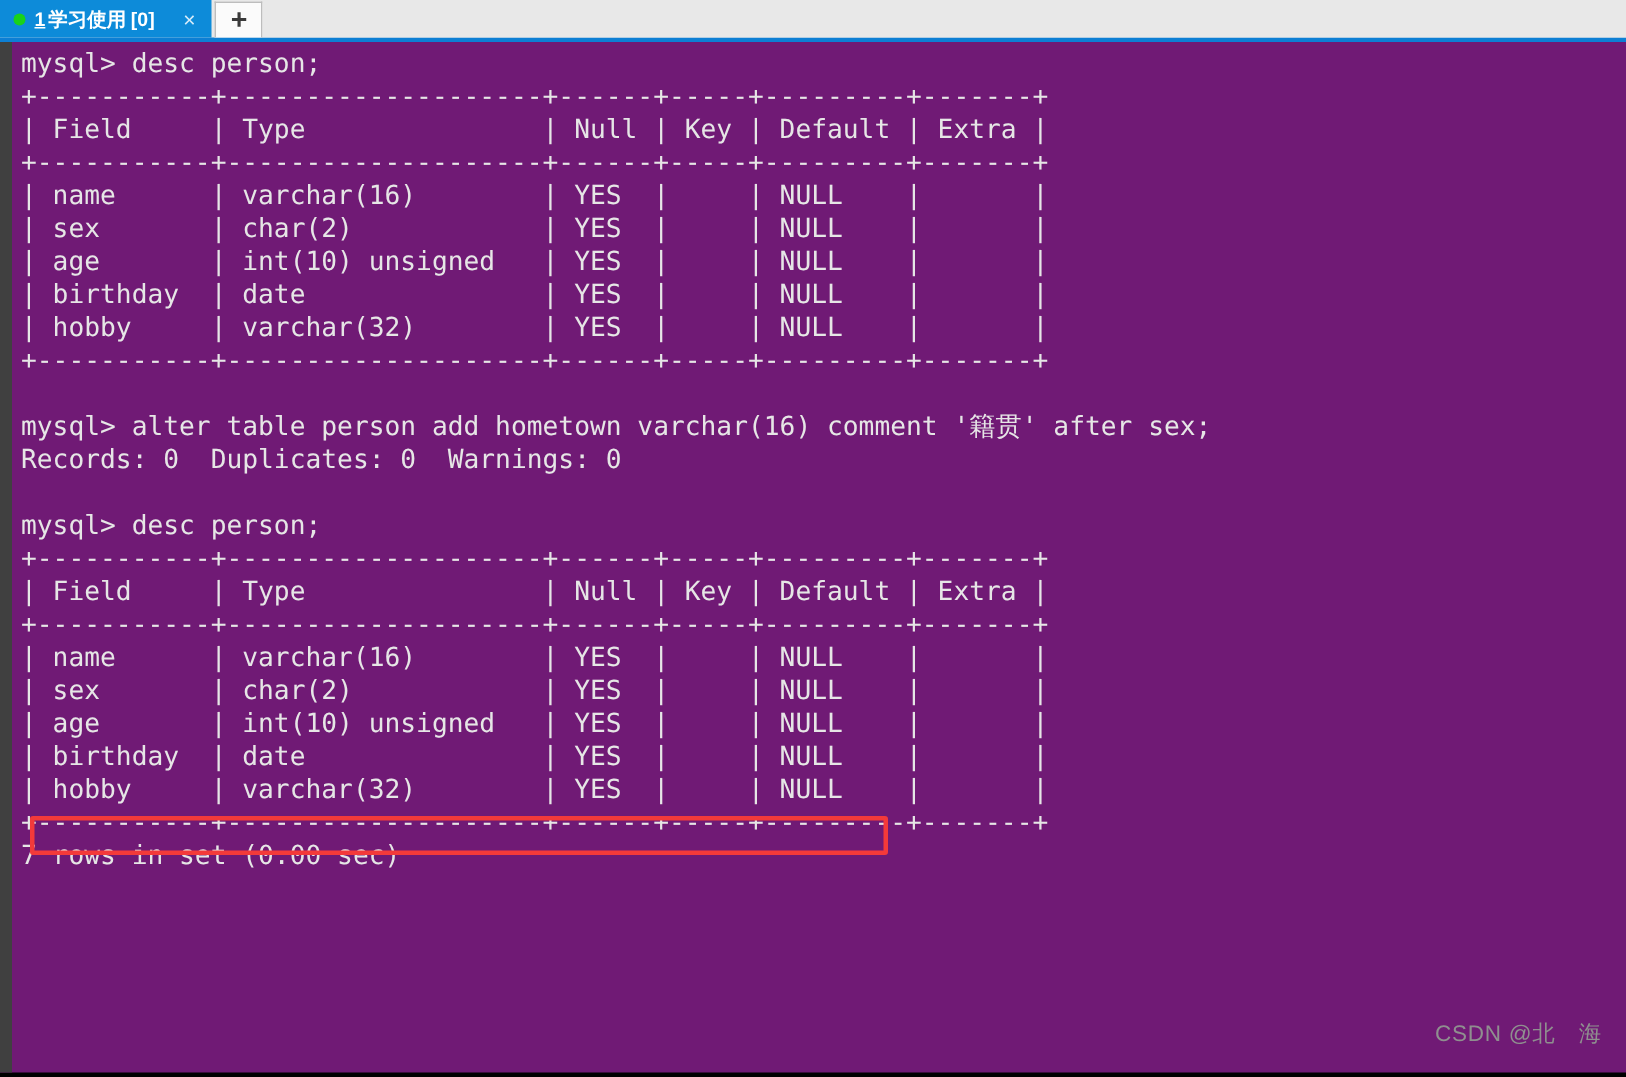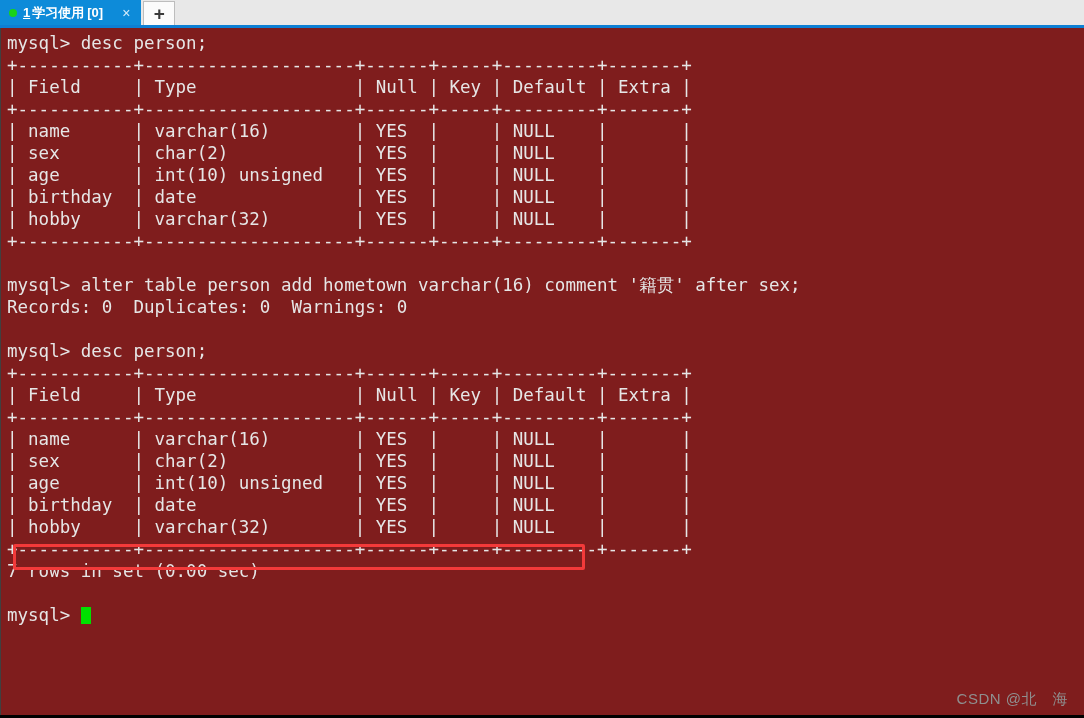--- a/index.html
+++ b/index.html
@@ -86,22 +86,22 @@
   }
   .tabbar-filler {
     flex: 1 1 auto;
     background: #e8e8e8;
   }
 
   
   .terminal {
     position: relative;
     height: 687px;
-    background: #7f1d1d;
-    border-left: 1px solid #404040;
+    background: #701a75;
+    border-left: 8px solid #404040;
     box-sizing: border-box;
     overflow: hidden;
   }
   .screen {
     position: absolute;
     top: 4px;
     left: 3px;
     right: 0;
     bottom: 0;
     padding: 0;
@@ -137,21 +137,21 @@
     border: 3px solid #f33a3a;
     border-radius: 2px;
     box-sizing: border-box;
     pointer-events: none;
   }
 
   
   .watermark {
     position: absolute;
     right: 16px;
-    bottom: 6px;
+    bottom: 16px;
     color: #8f8f8f;
     font-family: "Liberation Sans", sans-serif;
     font-size: 15px;
     letter-spacing: 0.5px;
     white-space: pre;
   }
 </style>
 </head>
 <body>
 
@@ -190,19 +190,18 @@
         <div class="line">| Field     | Type               | Null | Key | Default | Extra |</div>
         <div class="line">+-----------+--------------------+------+-----+---------+-------+</div>
         <div class="line">| name      | varchar(16)        | YES  |     | NULL    |       |</div>
         <div class="line">| sex       | char(2)            | YES  |     | NULL    |       |</div>
         <div class="line">| age       | int(10) unsigned   | YES  |     | NULL    |       |</div>
         <div class="line">| birthday  | date               | YES  |     | NULL    |       |</div>
         <div class="line">| hobby     | varchar(32)        | YES  |     | NULL    |       |</div>
         <div class="line">+-----------+--------------------+------+-----+---------+-------+</div>
         <div class="line">7 rows in set (0.00 sec)</div>
         <div class="line blank"> </div>
-        <div class="line">mysql&gt; <span class="cursor"></span></div>
       </div>
     <div class="highlight-box"></div>
     <div class="watermark">CSDN @北　海</div>
   </div>
 
 </div>
 
 </body></html>

